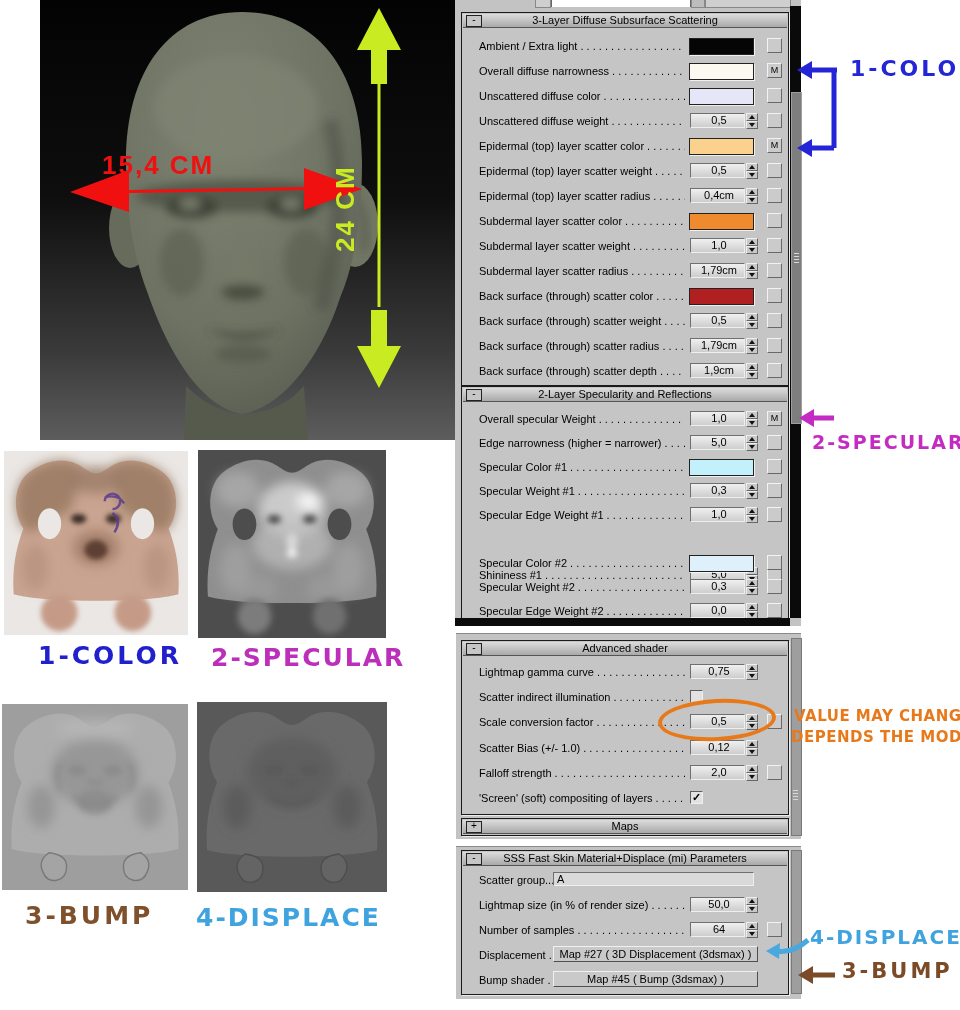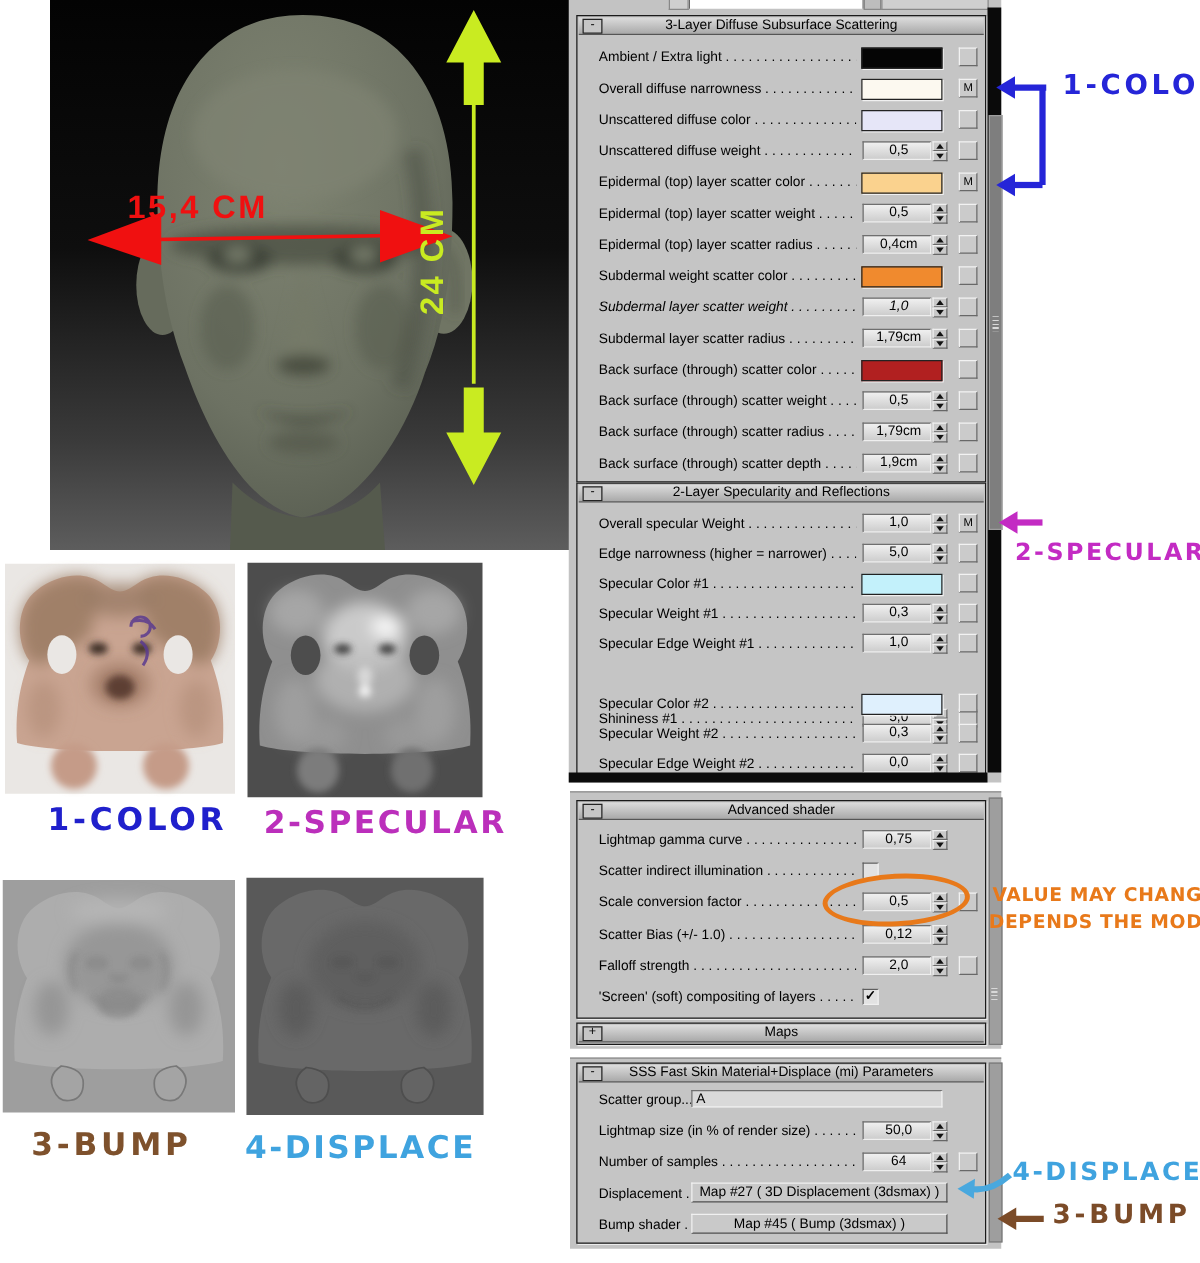--- a/index.html
+++ b/index.html
@@ -330,25 +330,25 @@
         <div class="prow" style="top: 173px;">
           <div class="plabel leader">Epidermal (top) layer scatter radius</div>
           <div class="pfield">0,4cm</div>
           <div class="pspin">
             <div class="spb up"></div>
             <div class="spb dn"></div>
           </div>
           <div class="pslot"></div>
         </div>
         <div class="prow" style="top: 198px;">
-          <div class="plabel leader">Subdermal weight scatter color</div>
+          <div class="plabel leader">Subdermal layer scatter color</div>
           <div class="swatch" style="background: rgb(240, 138, 46);"></div>
           <div class="pslot"></div>
         </div>
-        <div class="prow" style="top: 223px; font-style: italic;">
+        <div class="prow" style="top: 223px;">
           <div class="plabel leader">Subdermal layer scatter weight</div>
           <div class="pfield">1,0</div>
           <div class="pspin">
             <div class="spb up"></div>
             <div class="spb dn"></div>
           </div>
           <div class="pslot"></div>
         </div>
         <div class="prow" style="top: 248px;">
           <div class="plabel leader">Subdermal layer scatter radius</div>

